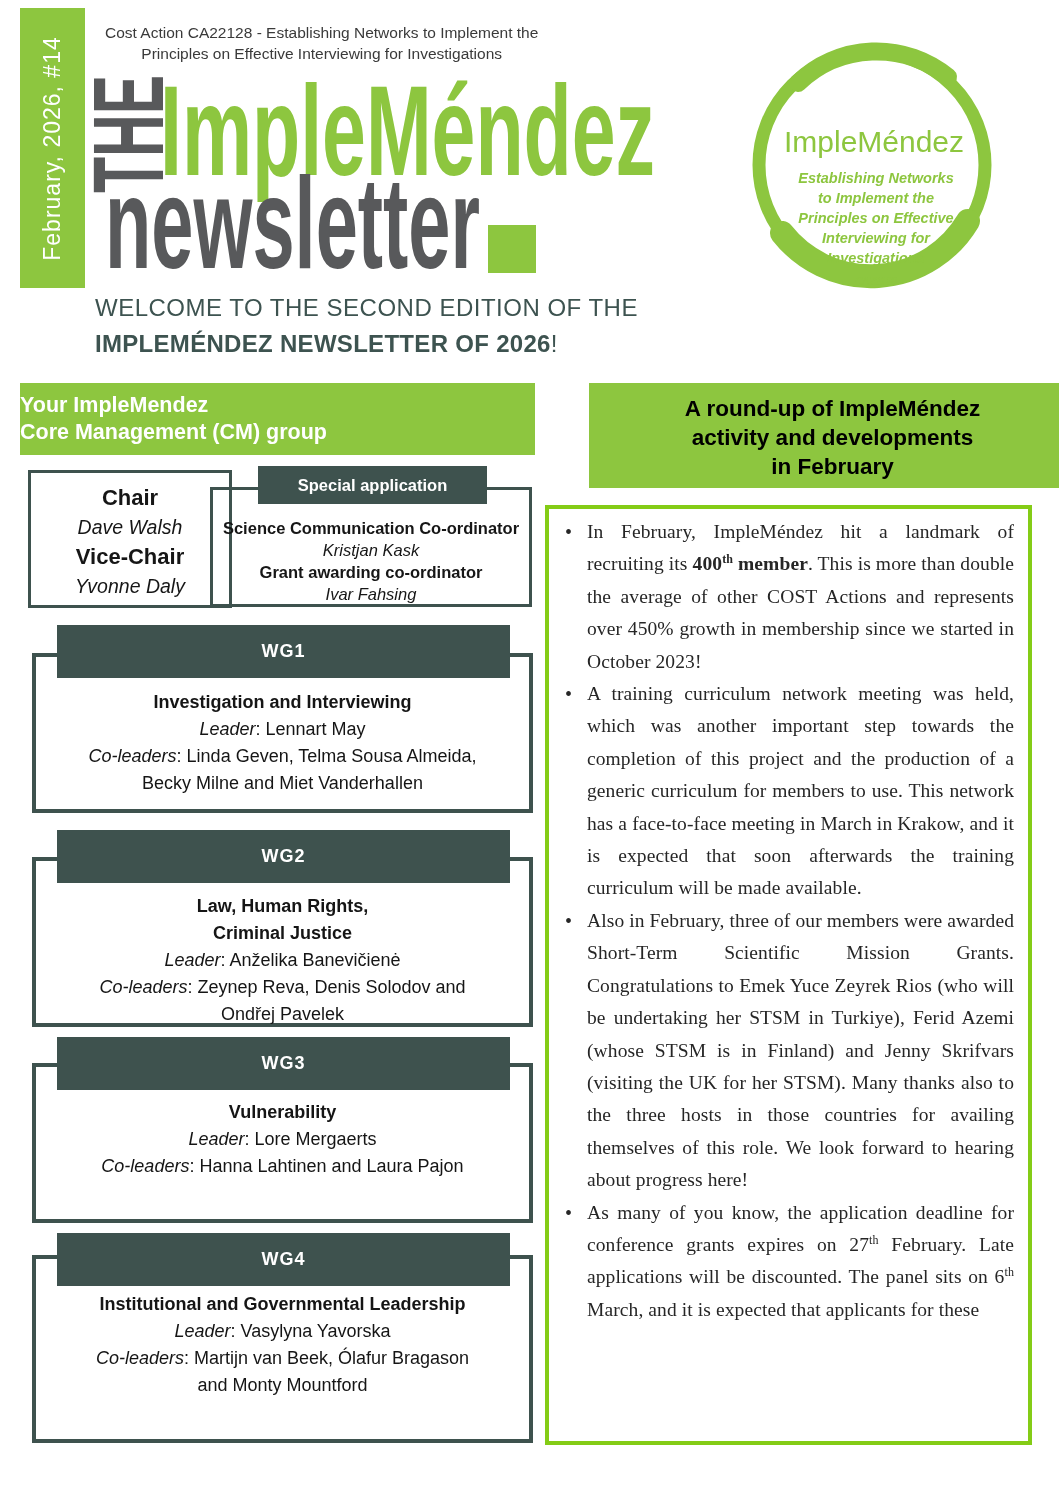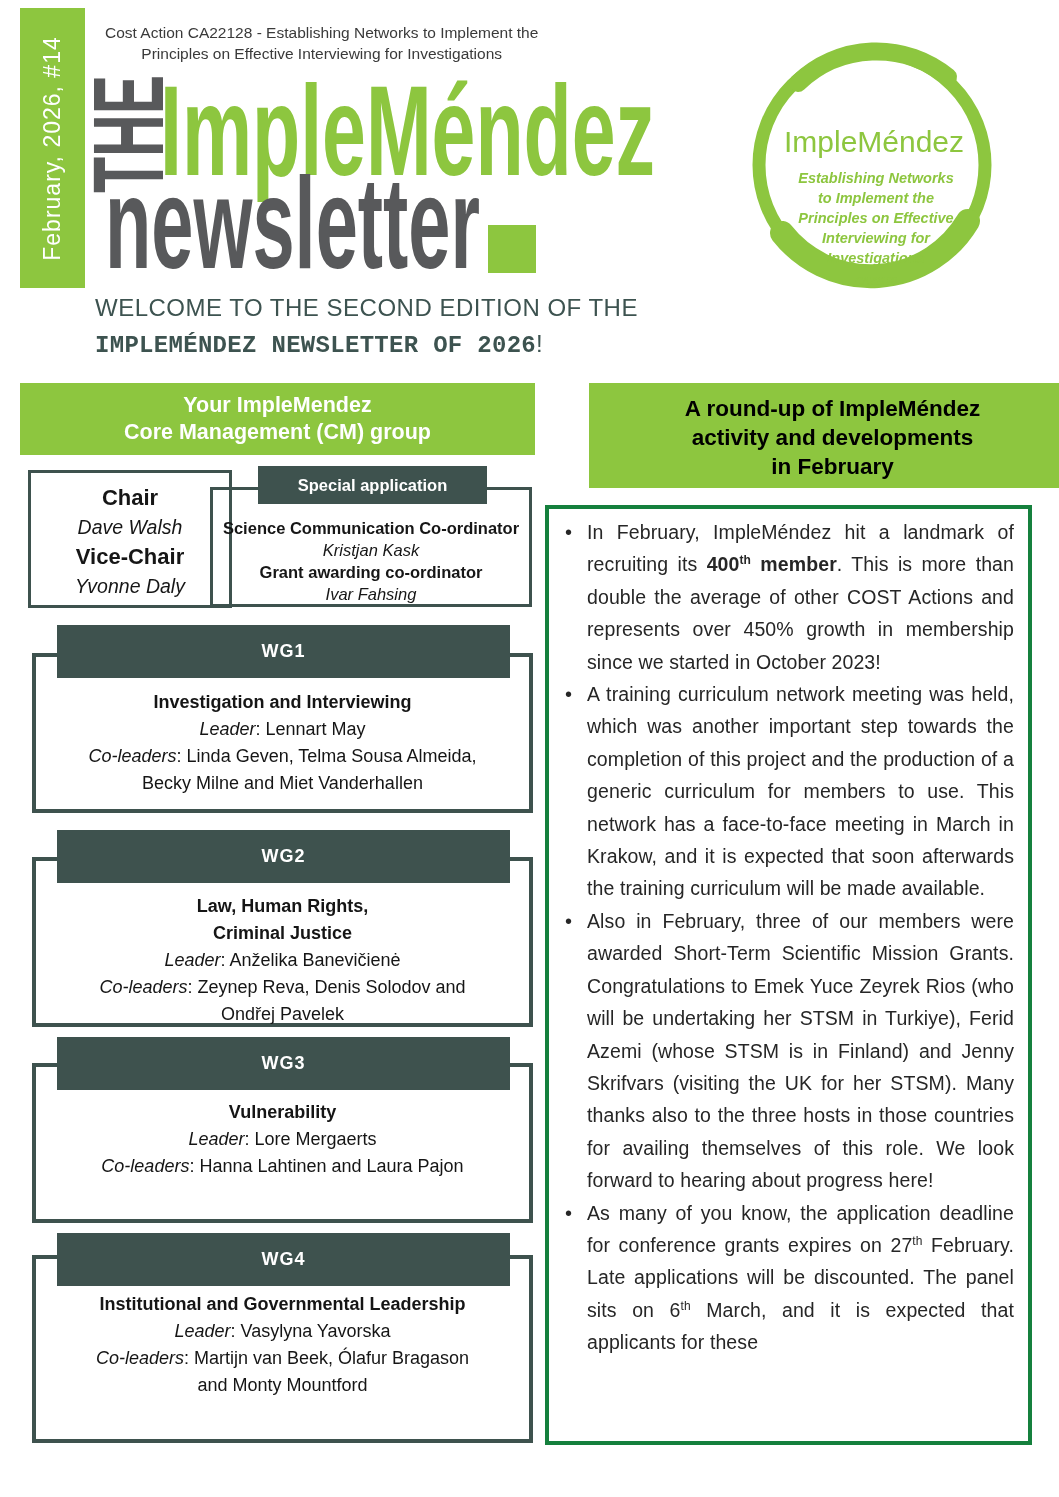--- a/index.html
+++ b/index.html
@@ -15,26 +15,26 @@
 
   .masthead-svg{position:absolute;left:88px;top:65px;overflow:visible;}
   .masthead-svg text{font-family:"Liberation Sans",sans-serif;font-weight:bold;}
 
   .logo-svg{position:absolute;left:740px;top:25px;overflow:visible;}
   .logo-svg text{font-family:"Liberation Sans",sans-serif;fill:#8dc63f;}
   .logo-tagline{font-style:italic;font-weight:bold;font-size:14.5px;}
 
   .welcome1{position:absolute;left:95px;top:294px;font-size:24px;color:#3d5350;letter-spacing:0.5px;}
   .welcome2{position:absolute;left:95px;top:330px;font-size:24px;color:#3d5350;letter-spacing:0.3px;}
-  .welcome2 .b{font-weight:bold;font-family:Liberation Mono, monospace;}
+  .welcome2 .b{font-weight:bold;}
 
   
   .left-col{position:absolute;left:20px;top:383px;width:515px;height:1114px;}
   .lc-header{width:515px;height:72px;background:#8dc63f;color:#fff;font-weight:bold;font-size:21.5px;
-             text-align:center;box-sizing:border-box;padding-top:9px;line-height:27px;}
+             text-align:left;box-sizing:border-box;padding-top:9px;line-height:27px;}
   .chair-box{position:absolute;left:8px;top:87px;width:204px;height:138px;border:3px solid #3e524e;
              box-sizing:border-box;text-align:center;padding-top:12px;color:#161616;}
   .chair-label{font-weight:bold;font-size:22px;}
   .chair-name{font-style:italic;font-size:19.5px;margin-top:5px;margin-bottom:5px;}
   .sc-outer{position:absolute;left:190px;top:104px;width:322px;height:120px;border:3px solid #3e524e;
             box-sizing:border-box;text-align:center;padding-top:27px;color:#161616;}
   .sc-header{position:absolute;left:238px;top:83px;width:229px;height:38px;background:#3e524e;color:#fff;
              font-weight:bold;font-size:16.5px;text-align:center;line-height:38px;z-index:2;}
   .sc-role{font-weight:bold;font-size:16.5px;line-height:22px;}
   .sc-name{font-style:italic;font-size:16.5px;line-height:22px;}
@@ -48,22 +48,22 @@
   .it{font-style:italic;}
   .wg-0 .wg-header{top:242px}.wg-0 .wg-box{top:270px;height:160px}
   .wg-1 .wg-header{top:447px}.wg-1 .wg-box{top:474px;height:170px}
   .wg-2 .wg-header{top:654px}.wg-2 .wg-box{top:680px;height:160px}
   .wg-3 .wg-header{top:850px}.wg-3 .wg-box{top:872px;height:188px}
 
   
   .right-col{position:absolute;left:545px;top:383px;width:487px;height:1114px;}
   .rc-header{width:487px;height:105px;background:#8dc63f;color:#000000;font-weight:bold;font-size:22.5px;
              text-align:center;box-sizing:border-box;padding-top:11px;line-height:29px;margin-left:44px;}
-  .rc-box{position:absolute;left:0;top:122px;width:487px;height:940px;border:4px solid #15803d;
-          box-sizing:border-box;overflow:hidden;padding:7px 14px 0 12px;}
+  .rc-box{position:absolute;left:0;top:122px;width:487px;height:940px;border:4px solid #84cc16;
+          box-sizing:border-box;overflow:hidden;padding:7px 14px 0 12px;font-family:Liberation Serif, serif;}
   .rc-box ul{margin:0;padding:0;list-style:none;}
   .rc-box li{position:relative;padding-left:26px;font-size:19.5px;line-height:32.4px;text-align:justify;
              color:#262626;letter-spacing:0.1px;}
   .rc-box li::before{content:"\2022";position:absolute;left:4px;top:0;font-size:20px;}
   .rc-box .b{font-weight:bold;}
   .rc-box .sup{vertical-align:super;font-size:12px;line-height:0;}
 </style>
 </head>
 <body>
 

